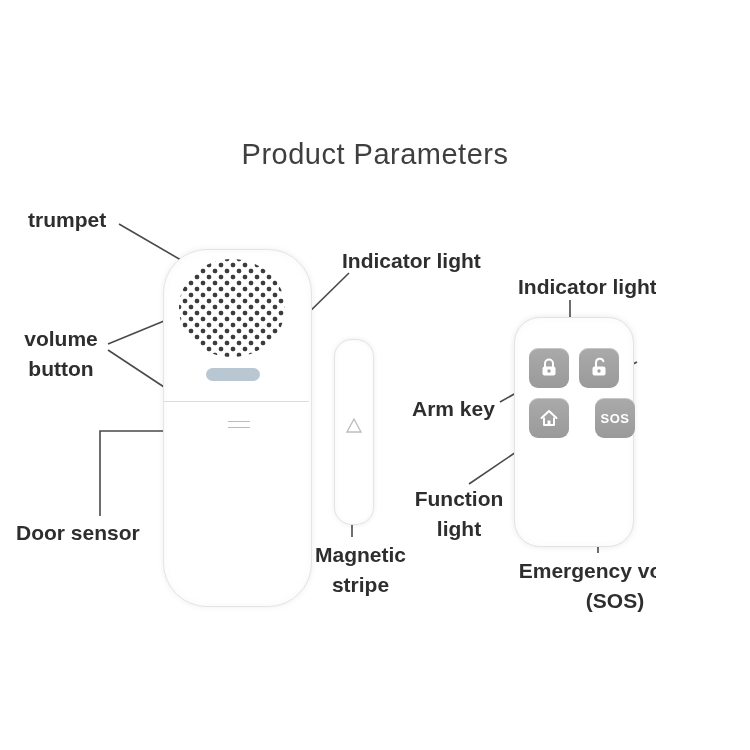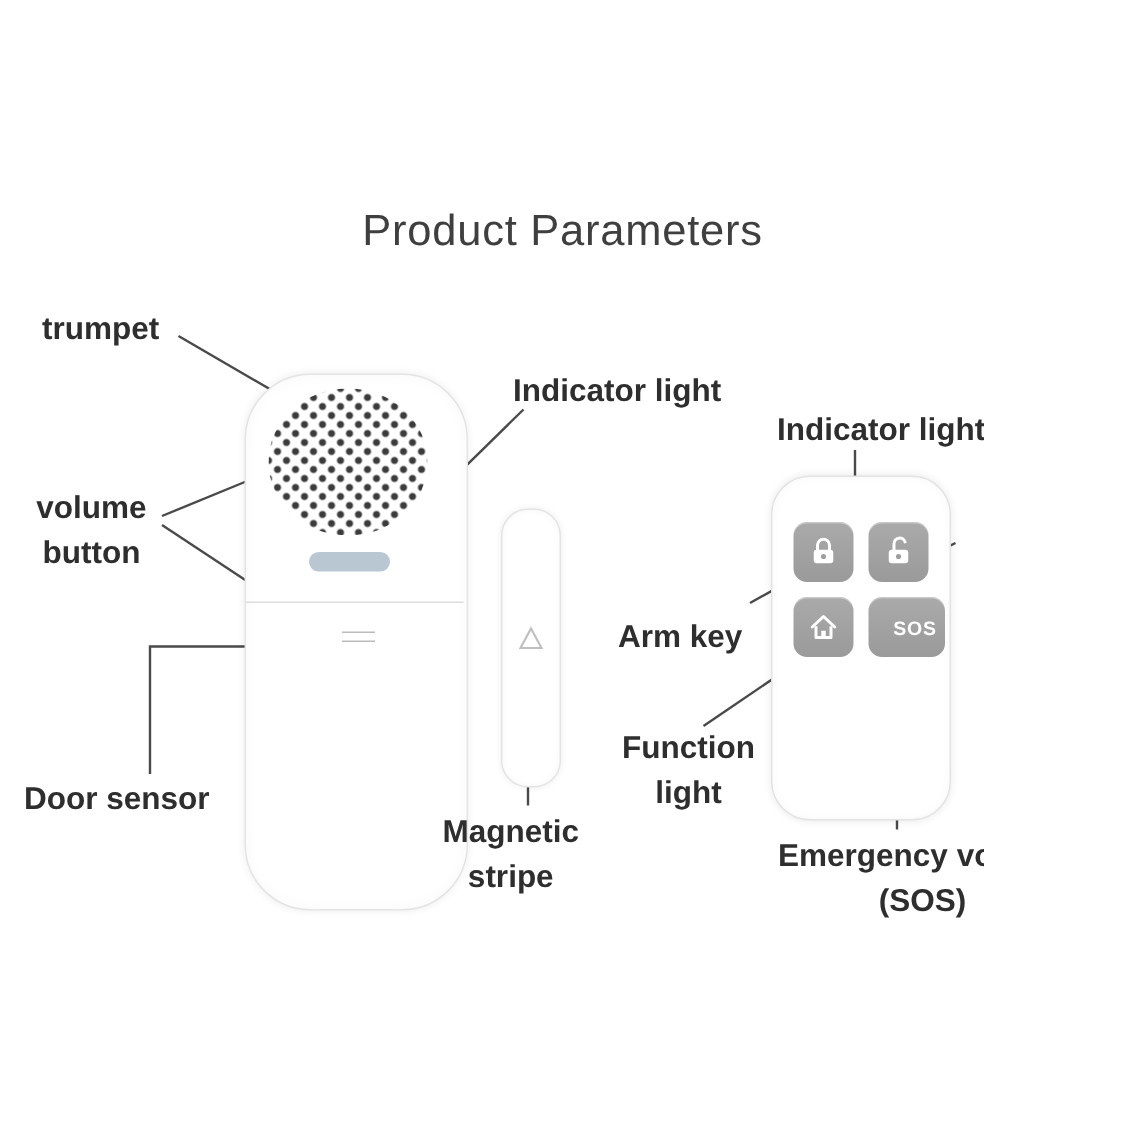--- a/index.html
+++ b/index.html
@@ -115,37 +115,37 @@
         <circle cx="12" cy="15" r="1.7" fill="#9e9e9e"></circle>
       </svg>
     </div>
     <div class="rbtn" style="left:14px;top:80px;">
       <svg width="24" height="24" viewBox="0 0 24 24">
         <path d="M4.5 12 L12 5 L19.5 12" fill="none" stroke="#ffffff" stroke-width="2" stroke-linecap="round" stroke-linejoin="round"></path>
         <path d="M7 11.5 V19 H17 V11.5" fill="none" stroke="#ffffff" stroke-width="2" stroke-linejoin="round"></path>
         <rect x="10.5" y="14.5" width="3" height="4.5" fill="#ffffff"></rect>
       </svg>
     </div>
-    <div class="rbtn" style="left:64px;top:80px;padding-left:11px;">
+    <div class="rbtn" style="left:80px;top:80px;">
       <span class="sos-text">SOS</span>
     </div>
   </div>
 
   <div class="lbl" style="left:28px;top:205px;width:110px;">trumpet</div>
 
   <div class="lbl center" style="left:15px;top:324px;width:92px;">volume button</div>
 
   <div class="lbl" style="left:16px;top:518px;width:150px;">Door sensor</div>
 
   <div class="lbl" style="left:342px;top:246px;width:170px;">Indicator light</div>
 
-  <div class="lbl center" style="left:288px;top:540px;width:105px;">Magnetic stripe</div>
+  <div class="lbl center" style="left:308px;top:540px;width:105px;">Magnetic stripe</div>
 
   <div class="lbl" style="left:518px;top:272px;width:170px;">Indicator light</div>
 
 
-  <div class="lbl" style="left:412px;top:394px;width:100px;margin-top:16px;">Arm key</div>
+  <div class="lbl" style="left:412px;top:394px;width:100px;">Arm key</div>
 
   <div class="lbl center" style="left:408px;top:484px;width:102px;">Function light</div>
 
   <div class="lbl center" style="left:505px;top:556px;width:220px;">Emergency volume (SOS)</div>
 
 </div>
 
 </body></html>

